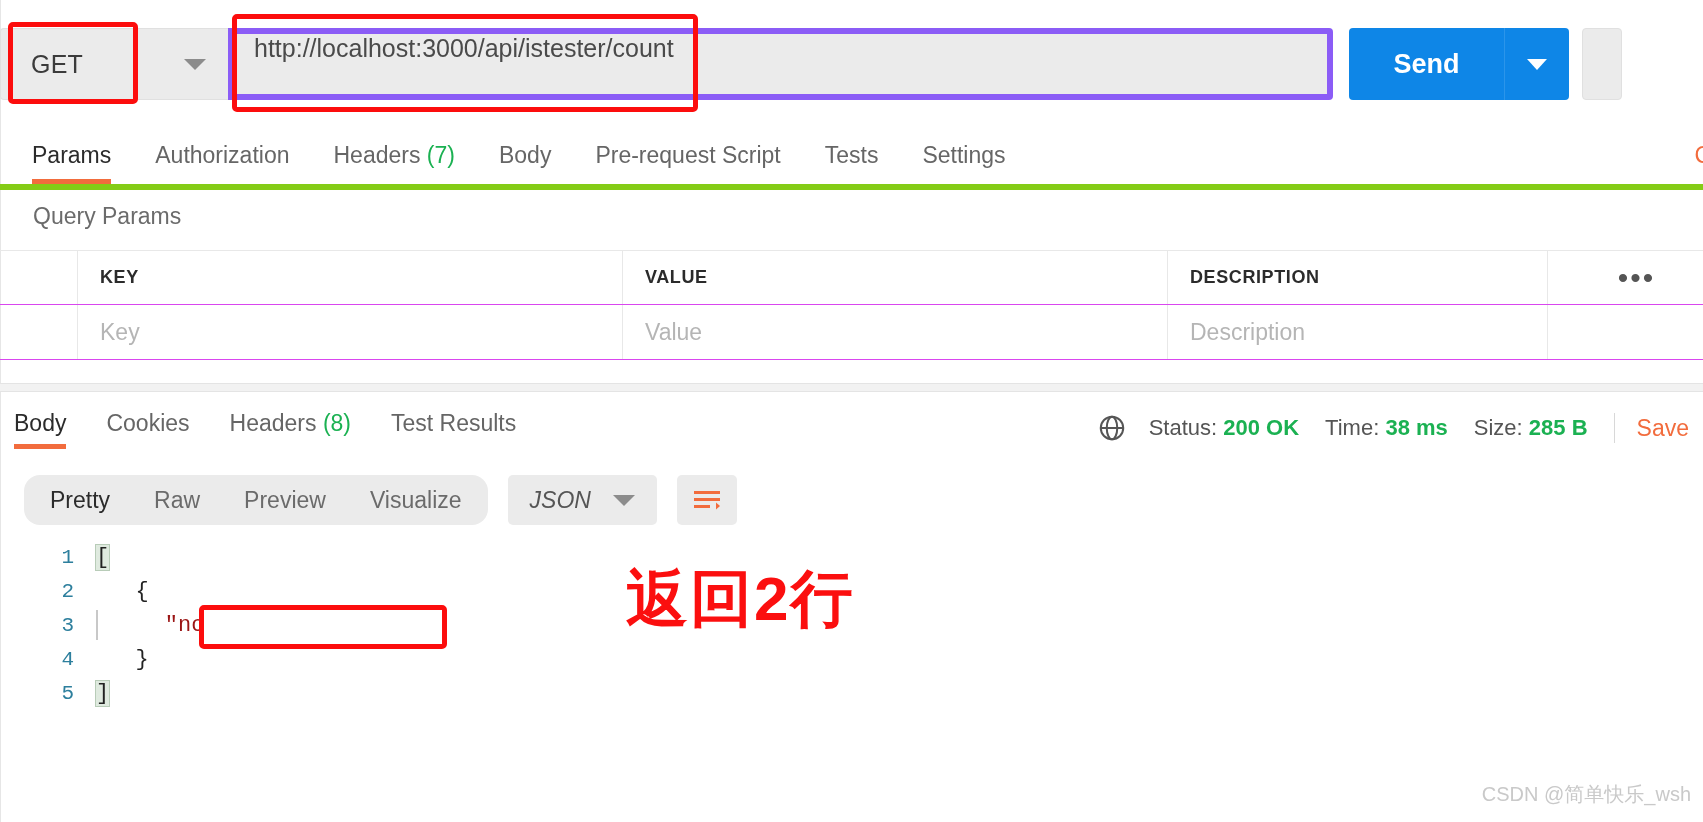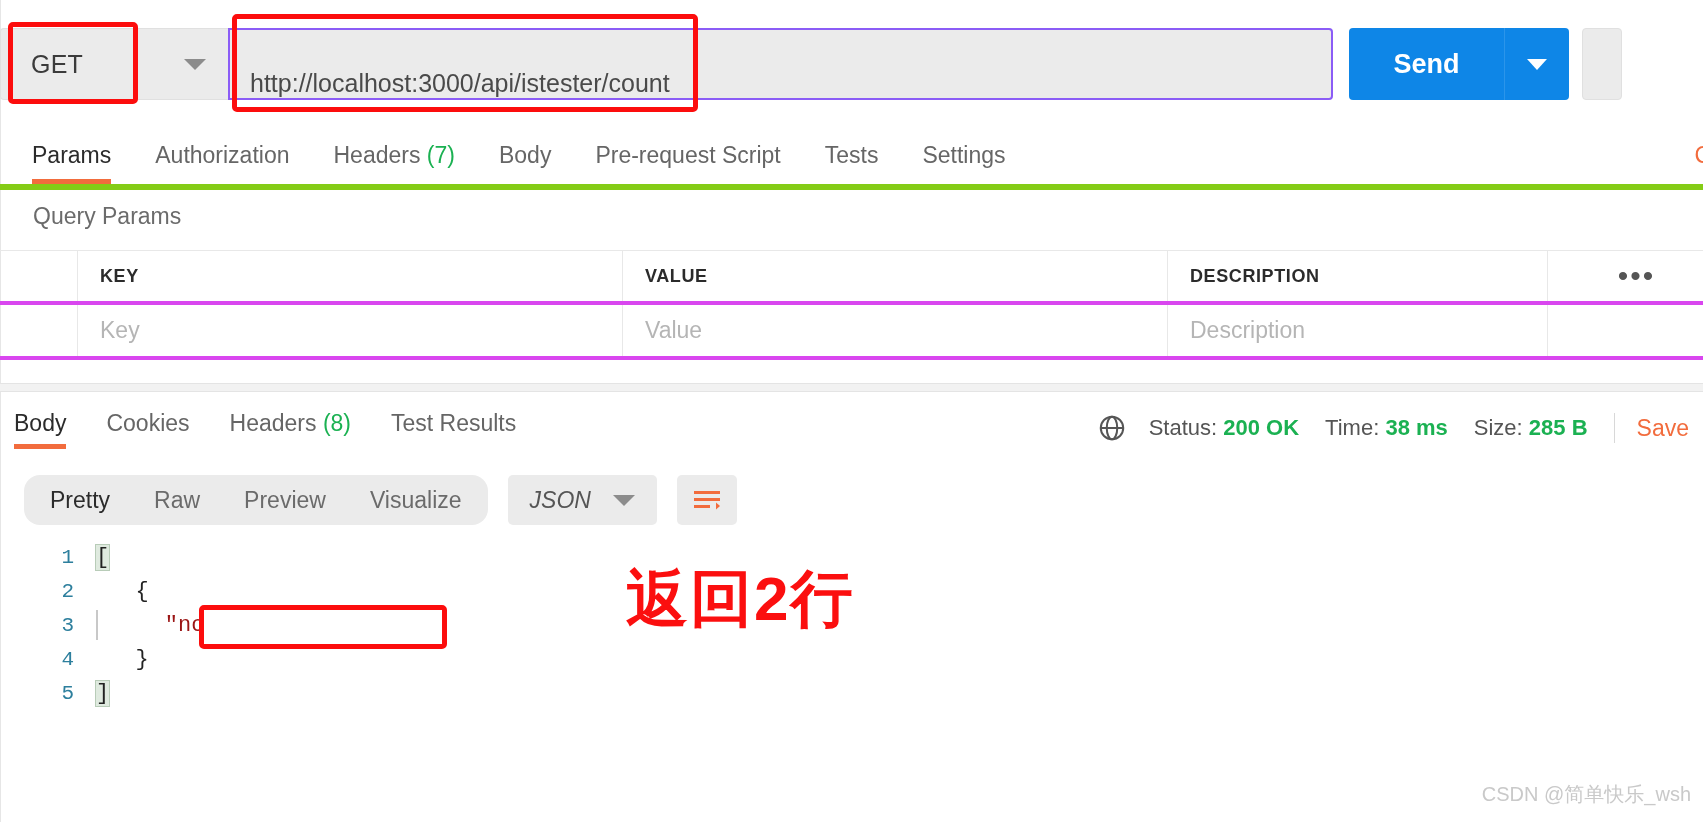--- a/index.html
+++ b/index.html
@@ -28,23 +28,23 @@
   }
   .method-label { font-size: 25px; color: #3b3b3b; letter-spacing: .2px; }
   .caret-dark {
     width: 0; height: 0;
     border-left: 11px solid transparent;
     border-right: 11px solid transparent;
     border-top: 11px solid #8c8c8c;
   }
   .url-box {
     flex: 0 0 auto; width: 1105px; height: 72px;
-    background: #ebebeb; border: 2px solid #8b5cf6;
+    background: #ebebeb; border: 6px solid #8b5cf6;
     border-radius: 0 4px 4px 0;
-    display: flex; align-items: flex-end;
+    display: flex; align-items: flex-start;
     padding-left: 20px;
   }
   .url-text { font-size: 25px; color: #4a4a4a; }
 
   .send-wrap {
     margin-left: 16px; height: 72px;
     display: flex; align-items: stretch;
   }
   .send-btn {
     width: 155px; background: #0e86e7;
@@ -100,21 +100,21 @@
   }
 
   
   .qp-title {
     position: absolute; left: 33px; top: 203px;
     font-size: 23px; color: #6b6b6b;
   }
   .params-table {
     position: absolute; left: 0; top: 250px; width: 1703px;
   }
-  .ptr { display: flex; height: 55px; border-bottom: 4px solid #d946ef; }
+  .ptr { display: flex; height: 55px; border-bottom: 1px solid #d946ef; }
   .ptr.head { border-top: 1px solid #e8e8e8; }
   .pcell {
     display: flex; align-items: center;
     border-right: 1px solid #e8e8e8; padding-left: 22px;
   }
   .pcell.chk { width: 78px; padding: 0; }
   .pcell.key { width: 545px; }
   .pcell.val { width: 545px; }
   .pcell.desc { width: 380px; }
   .pcell.opts { width: 155px; border-right: none; justify-content: center; }

